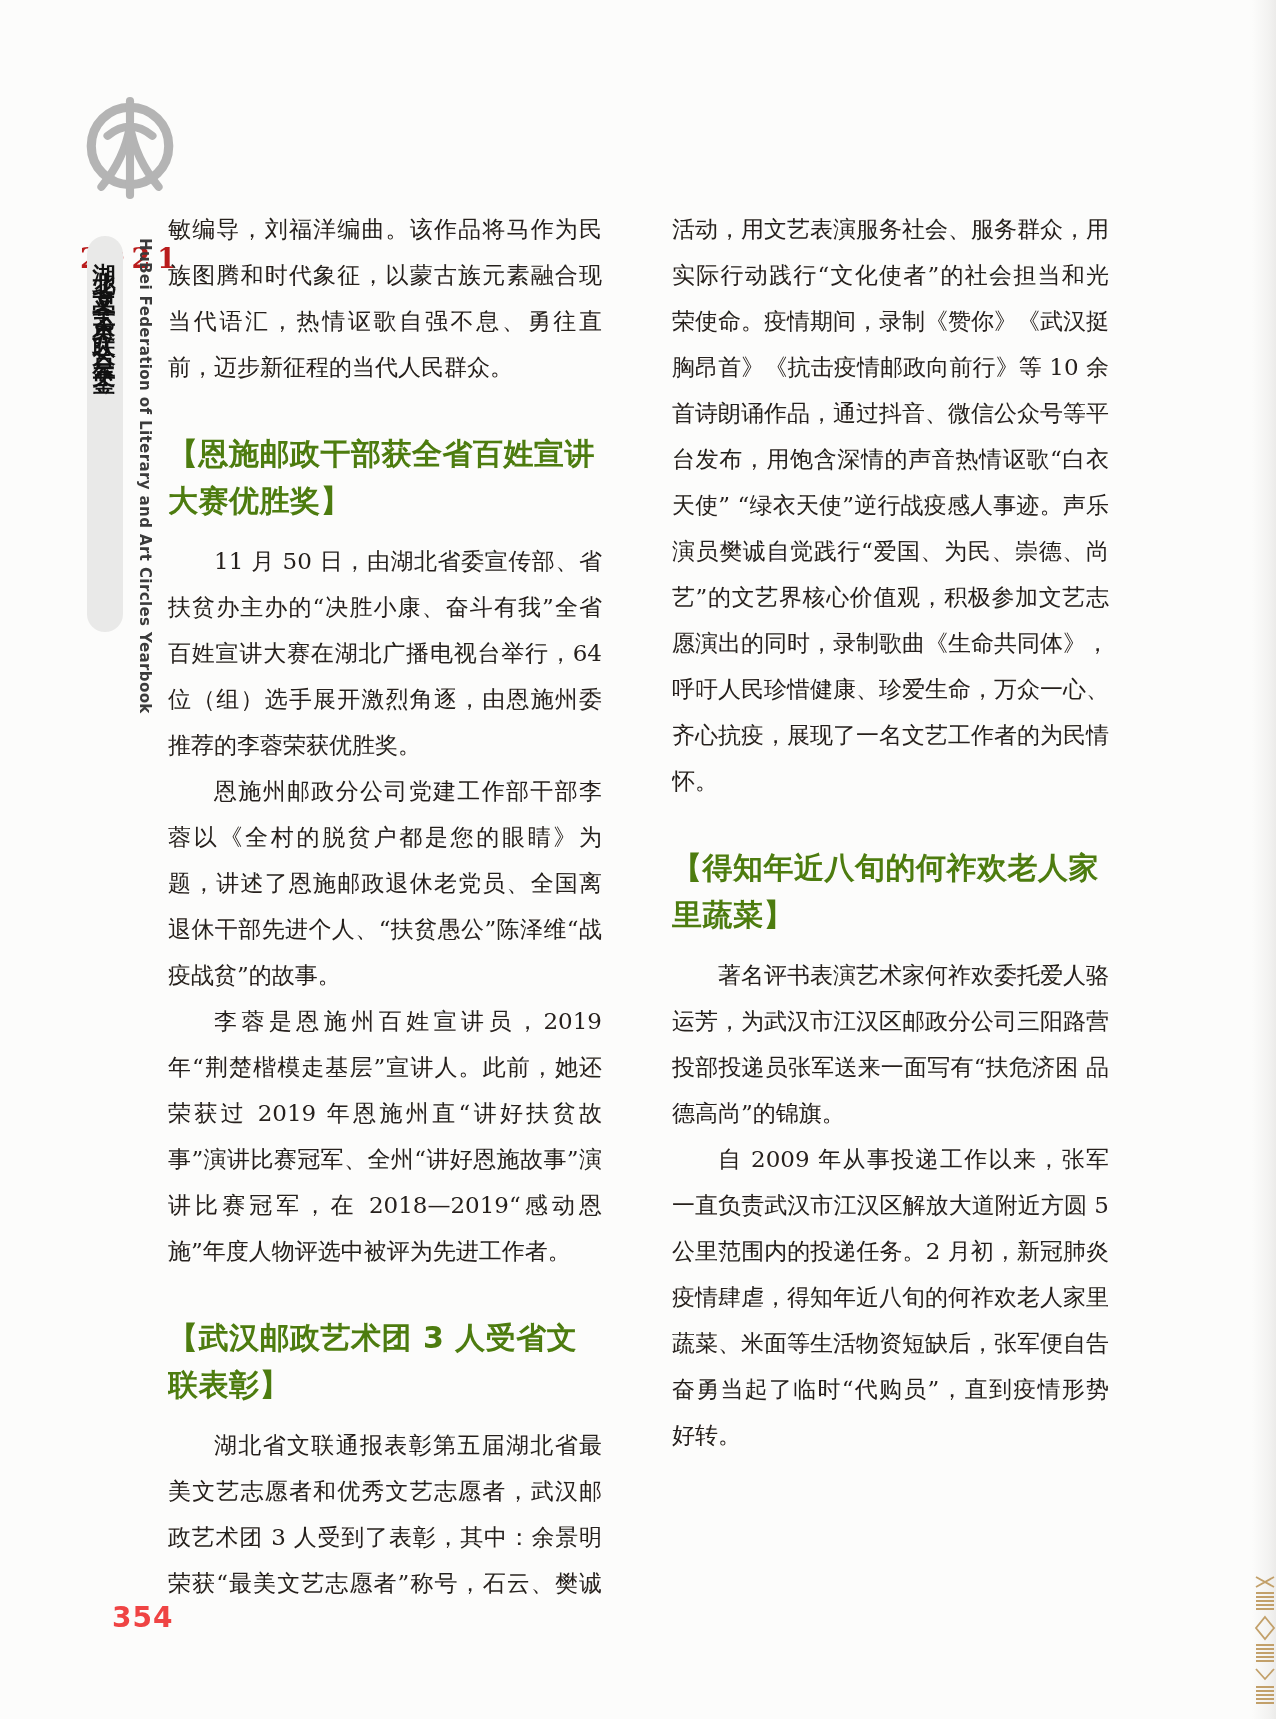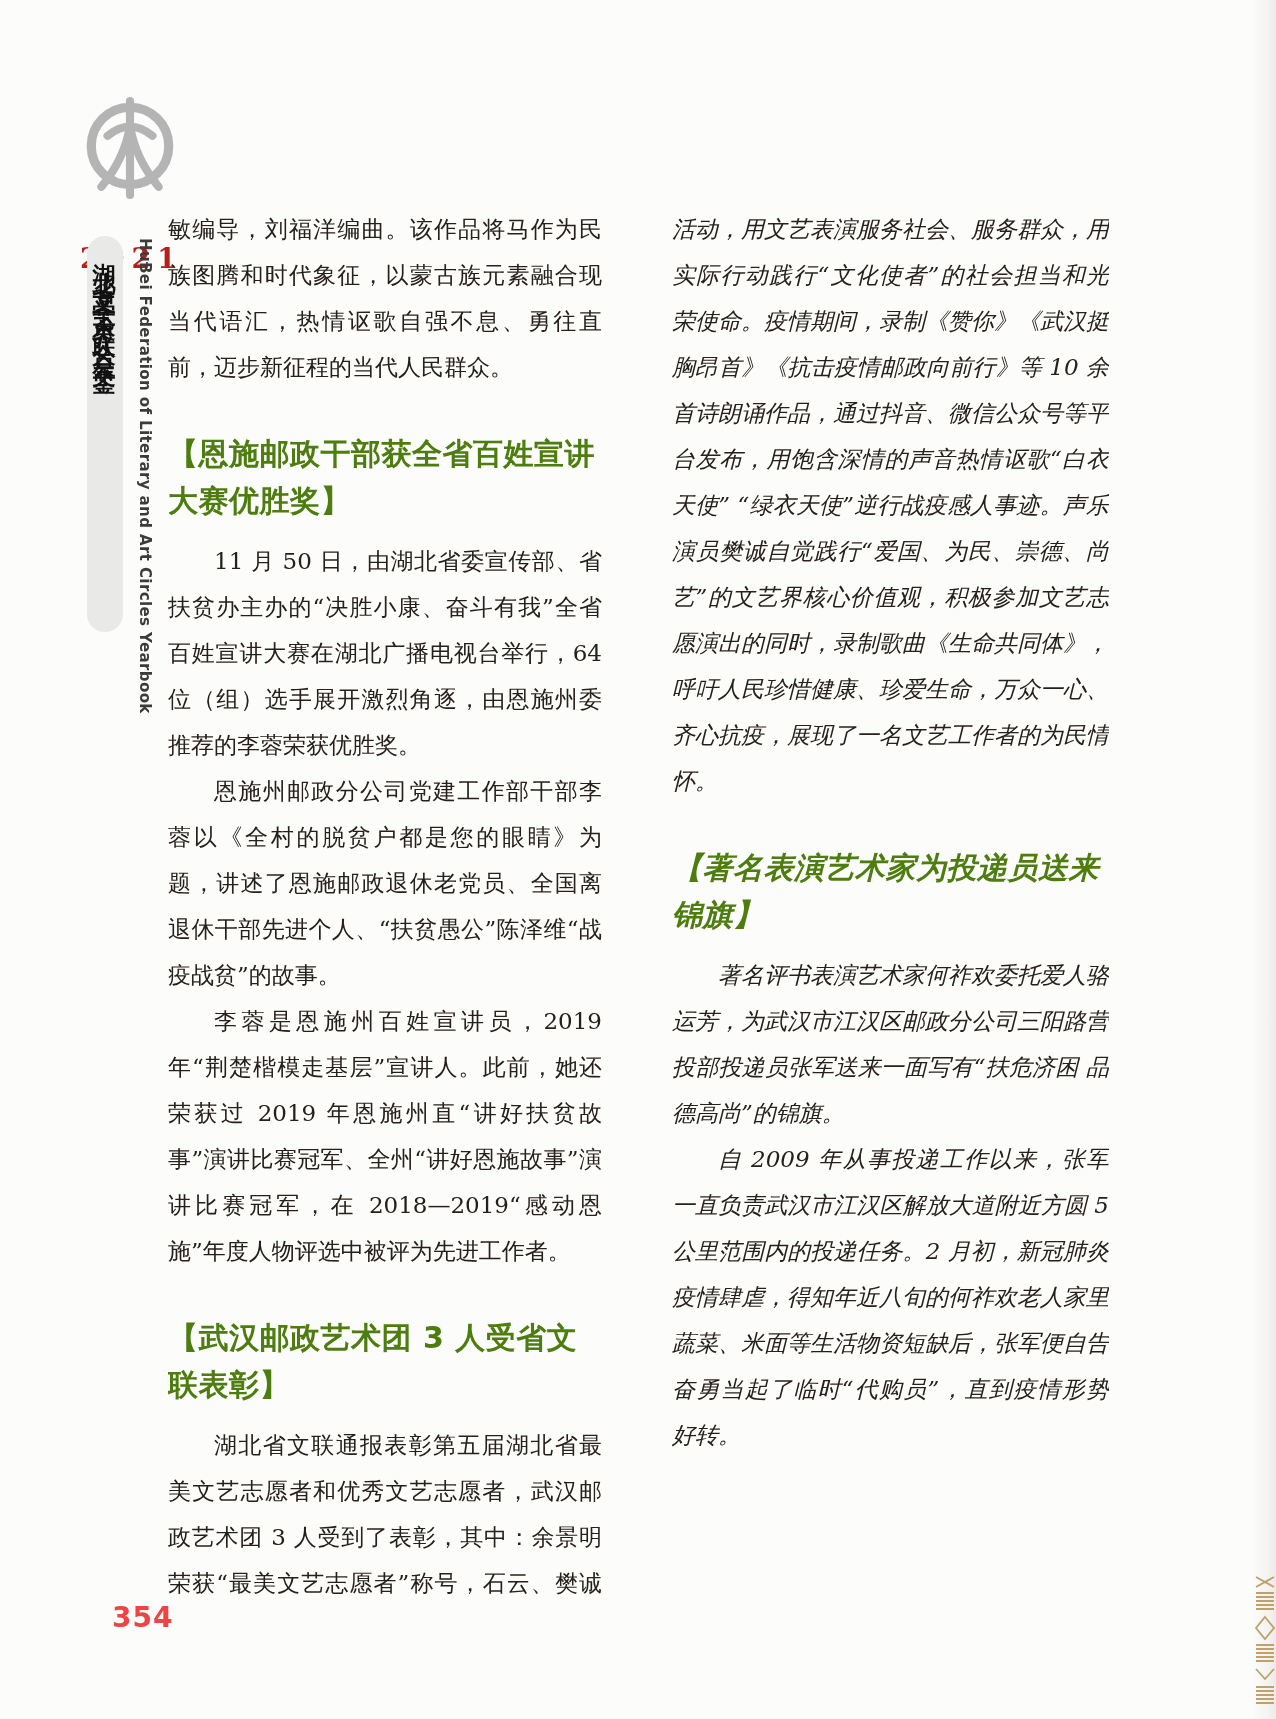--- a/index.html
+++ b/index.html
@@ -34,21 +34,21 @@
     font-size:15px;letter-spacing:0.4px;color:#3b3b3b;
     white-space:nowrap;
   }
   
   .column{
     position:absolute;top:206px;width:434px;height:1390px;
     text-align:justify;font-size:23px;line-height:46px;
     overflow:hidden;
   }
   .column-left{left:168px;}
-  .column-right{left:672px;width:437px;font-style:italic;}
+  .column-right{left:672px;width:437px;}
   p.paragraph{margin:0;}
   p.paragraph.indent{text-indent:2em;}
   h2.heading{
     font-family:"DejaVu Sans",sans-serif;font-weight:bold;
     font-size:30px;line-height:47px;color:#4d7c0f;
     margin:40px 0 14px 0;text-align:left;letter-spacing:0.5px;
   }
   .column > :first-child{margin-top:0;}
   
   .page-number{
@@ -91,21 +91,21 @@
     <p class="paragraph">敏编导，刘福洋编曲。该作品将马作为民族图腾和时代象征，以蒙古族元素融合现当代语汇，热情讴歌自强不息、勇往直前，迈步新征程的当代人民群众。</p>
     <h2 class="heading">【恩施邮政干部获全省百姓宣讲大赛优胜奖】</h2>
     <p class="paragraph indent">11 月 50 日，由湖北省委宣传部、省扶贫办主办的“决胜小康、奋斗有我”全省百姓宣讲大赛在湖北广播电视台举行，64 位（组）选手展开激烈角逐，由恩施州委推荐的李蓉荣获优胜奖。</p>
     <p class="paragraph indent">恩施州邮政分公司党建工作部干部李蓉以《全村的脱贫户都是您的眼睛》为题，讲述了恩施邮政退休老党员、全国离退休干部先进个人、“扶贫愚公”陈泽维“战疫战贫”的故事。</p>
     <p class="paragraph indent">李蓉是恩施州百姓宣讲员，2019 年“荆楚楷模走基层”宣讲人。此前，她还荣获过 2019 年恩施州直“讲好扶贫故事”演讲比赛冠军、全州“讲好恩施故事”演讲比赛冠军，在 2018—2019“感动恩施”年度人物评选中被评为先进工作者。</p>
     <h2 class="heading">【武汉邮政艺术团 3 人受省文联表彰】</h2>
     <p class="paragraph indent">湖北省文联通报表彰第五届湖北省最美文艺志愿者和优秀文艺志愿者，武汉邮政艺术团 3 人受到了表彰，其中：余景明荣获“最美文艺志愿者”称号，石云、樊诚荣获“优秀文艺志愿者”称号。</p>
   </div>
 <div class="column column-right">
     <p class="paragraph">活动，用文艺表演服务社会、服务群众，用实际行动践行“文化使者”的社会担当和光荣使命。疫情期间，录制《赞你》《武汉挺胸昂首》《抗击疫情邮政向前行》等 10 余首诗朗诵作品，通过抖音、微信公众号等平台发布，用饱含深情的声音热情讴歌“白衣天使” “绿衣天使”逆行战疫感人事迹。声乐演员樊诚自觉践行“爱国、为民、崇德、尚艺”的文艺界核心价值观，积极参加文艺志愿演出的同时，录制歌曲《生命共同体》，呼吁人民珍惜健康、珍爱生命，万众一心、齐心抗疫，展现了一名文艺工作者的为民情怀。</p>
-    <h2 class="heading">【著名表演艺术家为投递员送来锦旗】</h2>
+    <h2 class="heading">【得知年近八旬的何祚欢老人家里蔬菜】</h2>
     <p class="paragraph indent">著名评书表演艺术家何祚欢委托爱人骆运芳，为武汉市江汉区邮政分公司三阳路营投部投递员张军送来一面写有“扶危济困 品德高尚”的锦旗。</p>
     <p class="paragraph indent">自 2009 年从事投递工作以来，张军一直负责武汉市江汉区解放大道附近方圆 5 公里范围内的投递任务。2 月初，新冠肺炎疫情肆虐，得知年近八旬的何祚欢老人家里蔬菜、米面等生活物资短缺后，张军便自告奋勇当起了临时“代购员”，直到疫情形势好转。</p>
   </div>
 
 <div class="page-number">354</div>
 
 <div class="edge-shade"></div>
 <div class="edge-watermark">
   <svg width="22" height="150" viewBox="0 0 22 150" xmlns="http://www.w3.org/2000/svg">
     <g stroke="#c2a06a" stroke-width="1.8" fill="none">

